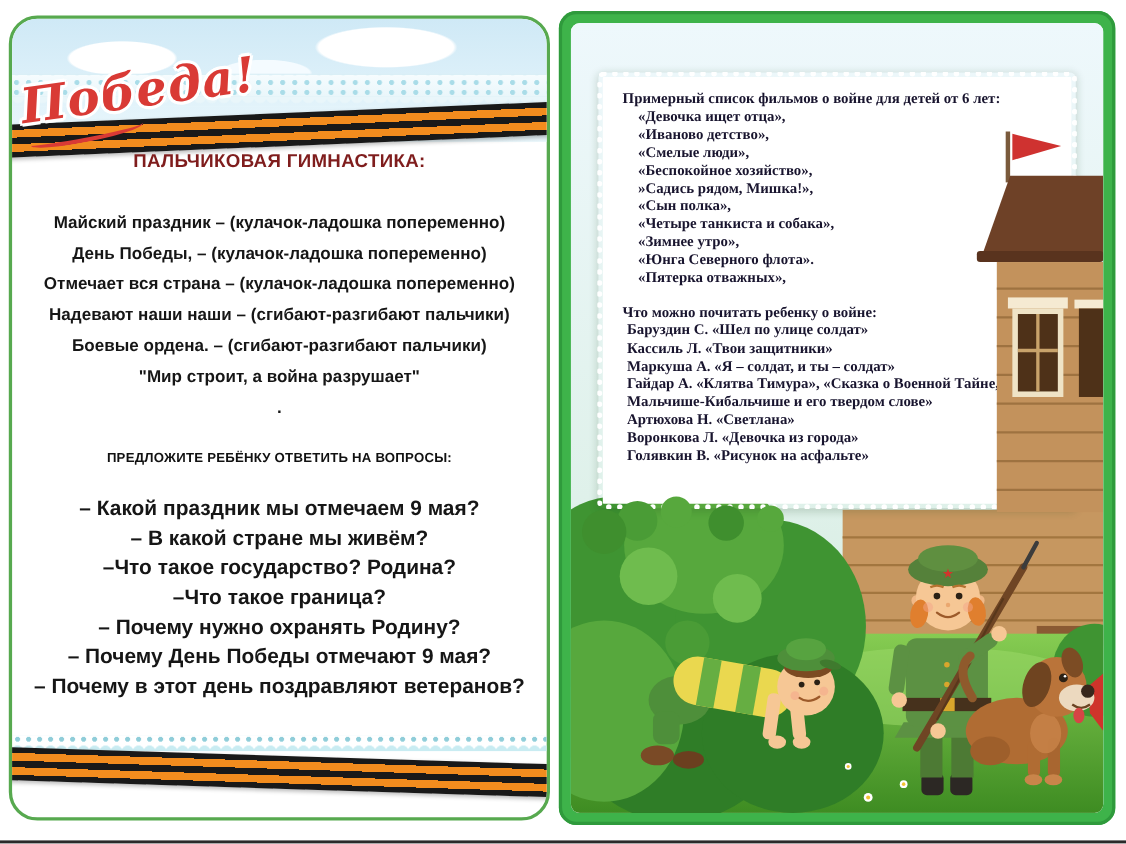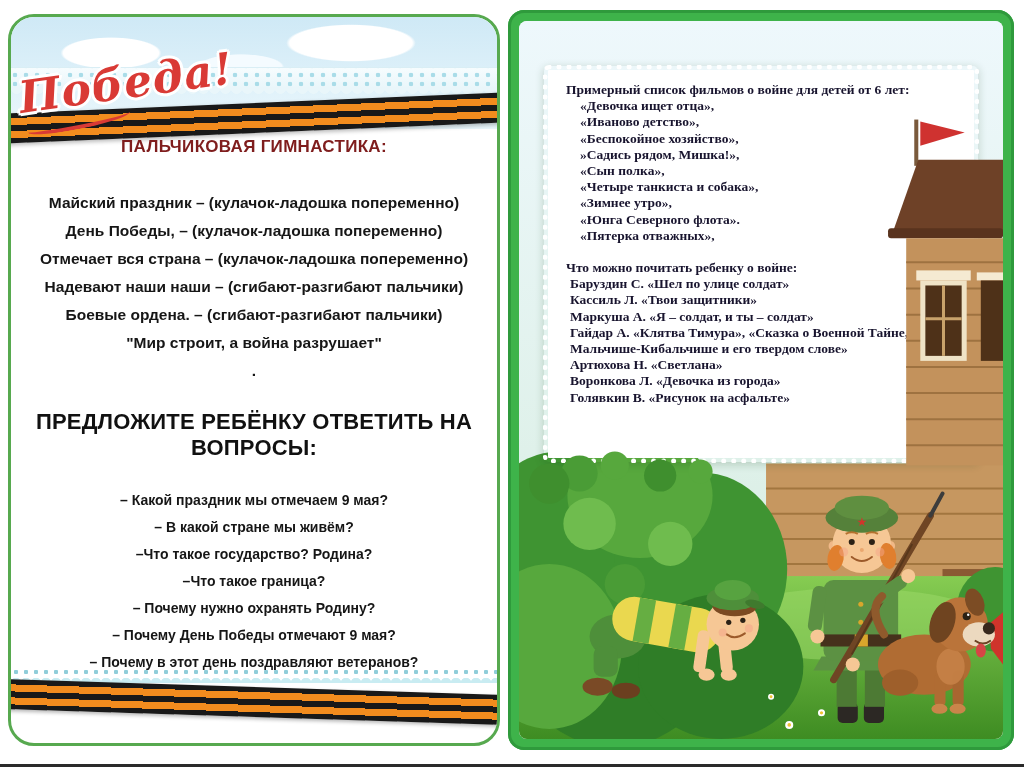--- a/index.html
+++ b/index.html
@@ -36,22 +36,22 @@
   .pobeda{position:absolute;left:8px;top:40px;z-index:5;color:#d93a35;
        font-family:"DejaVu Serif",serif;font-style:italic;font-weight:bold;font-size:44px;
        transform:rotate(-8deg);letter-spacing:1px;
        text-shadow:-2px -2px 0 #fff,2px -2px 0 #fff,-2px 2px 0 #fff,2px 2px 0 #fff,0 3px 0 #fff,3px 0 0 #fff,-3px 0 0 #fff,0 -3px 0 #fff;}
   .pobeda::after{content:"";display:block;width:104px;height:10px;border-bottom:4px solid #d93a35;
        border-radius:0 0 60% 40%;margin-left:4px;transform:rotate(-2deg);}
   .left-text{position:absolute;top:120px;left:12px;right:12px;text-align:center;color:#161616;z-index:4;}
   .left-text h2{margin:0 0 32px 0;font-size:17px;letter-spacing:.3px;color:#7f1d1d;}
   .gym p{margin:0;font-size:15.5px;font-weight:700;line-height:28px;}
   .dot-line{margin:0;font-size:15.5px;font-weight:700;line-height:22px;}
-  .left-text h3{margin:24px 0 26px 0;font-size:22px;letter-spacing:.2px;color:#111;}
-  .questions p{margin:0;font-size:14px;font-weight:700;line-height:27px;}
+  .left-text h3{margin:24px 0 26px 0;font-size:12px;letter-spacing:.2px;color:#111;}
+  .questions p{margin:0;font-size:19px;font-weight:700;line-height:27px;}
 
   
   .right-card{position:absolute;left:508px;top:10px;width:506px;height:740px;background:#3eb34a;
        border-radius:16px;box-shadow:inset 0 0 0 3px #2f9a3c;}
   .scene{position:absolute;left:11px;top:11px;right:11px;bottom:11px;border-radius:8px;overflow:hidden;
        background:#e8f6ef;}
   .scene svg{position:absolute;inset:0;width:100%;height:100%;pointer-events:none;}
   .backdrop{z-index:1;}
   .stamp{position:absolute;left:24px;top:44px;width:436px;height:398px;z-index:2;
        background:#ffffff;background-clip:padding-box;border:5px dotted #ffffff;border-radius:6px;
@@ -147,20 +147,21 @@
             <circle cx="300" cy="688" r="1.6" fill="#f0c233"></circle>
           <circle cx="250" cy="672" r="3" fill="#ffffff"></circle>
             <circle cx="250" cy="672" r="1.4" fill="#f0c233"></circle>
         </g>
       </svg>
 
       <div class="stamp">
         <p>Примерный список фильмов о войне для детей от 6 лет:</p>
         <p class="film">«Девочка ищет отца»,</p>
         <p class="film">«Иваново детство»,</p>
+        <p class="film">«Смелые люди»,</p>
         <p class="film">«Беспокойное хозяйство»,</p>
         <p class="film">»Садись рядом, Мишка!»,</p>
         <p class="film">«Сын полка»,</p>
         <p class="film">«Четыре танкиста и собака»,</p>
         <p class="film">«Зимнее утро»,</p>
         <p class="film">«Юнга Северного флота».</p>
         <p class="film">«Пятерка отважных»,</p>
         <div class="gap"></div>
         <p>Что можно почитать ребенку о войне:</p>
         <p class="book">Баруздин С. «Шел по улице солдат»</p>

